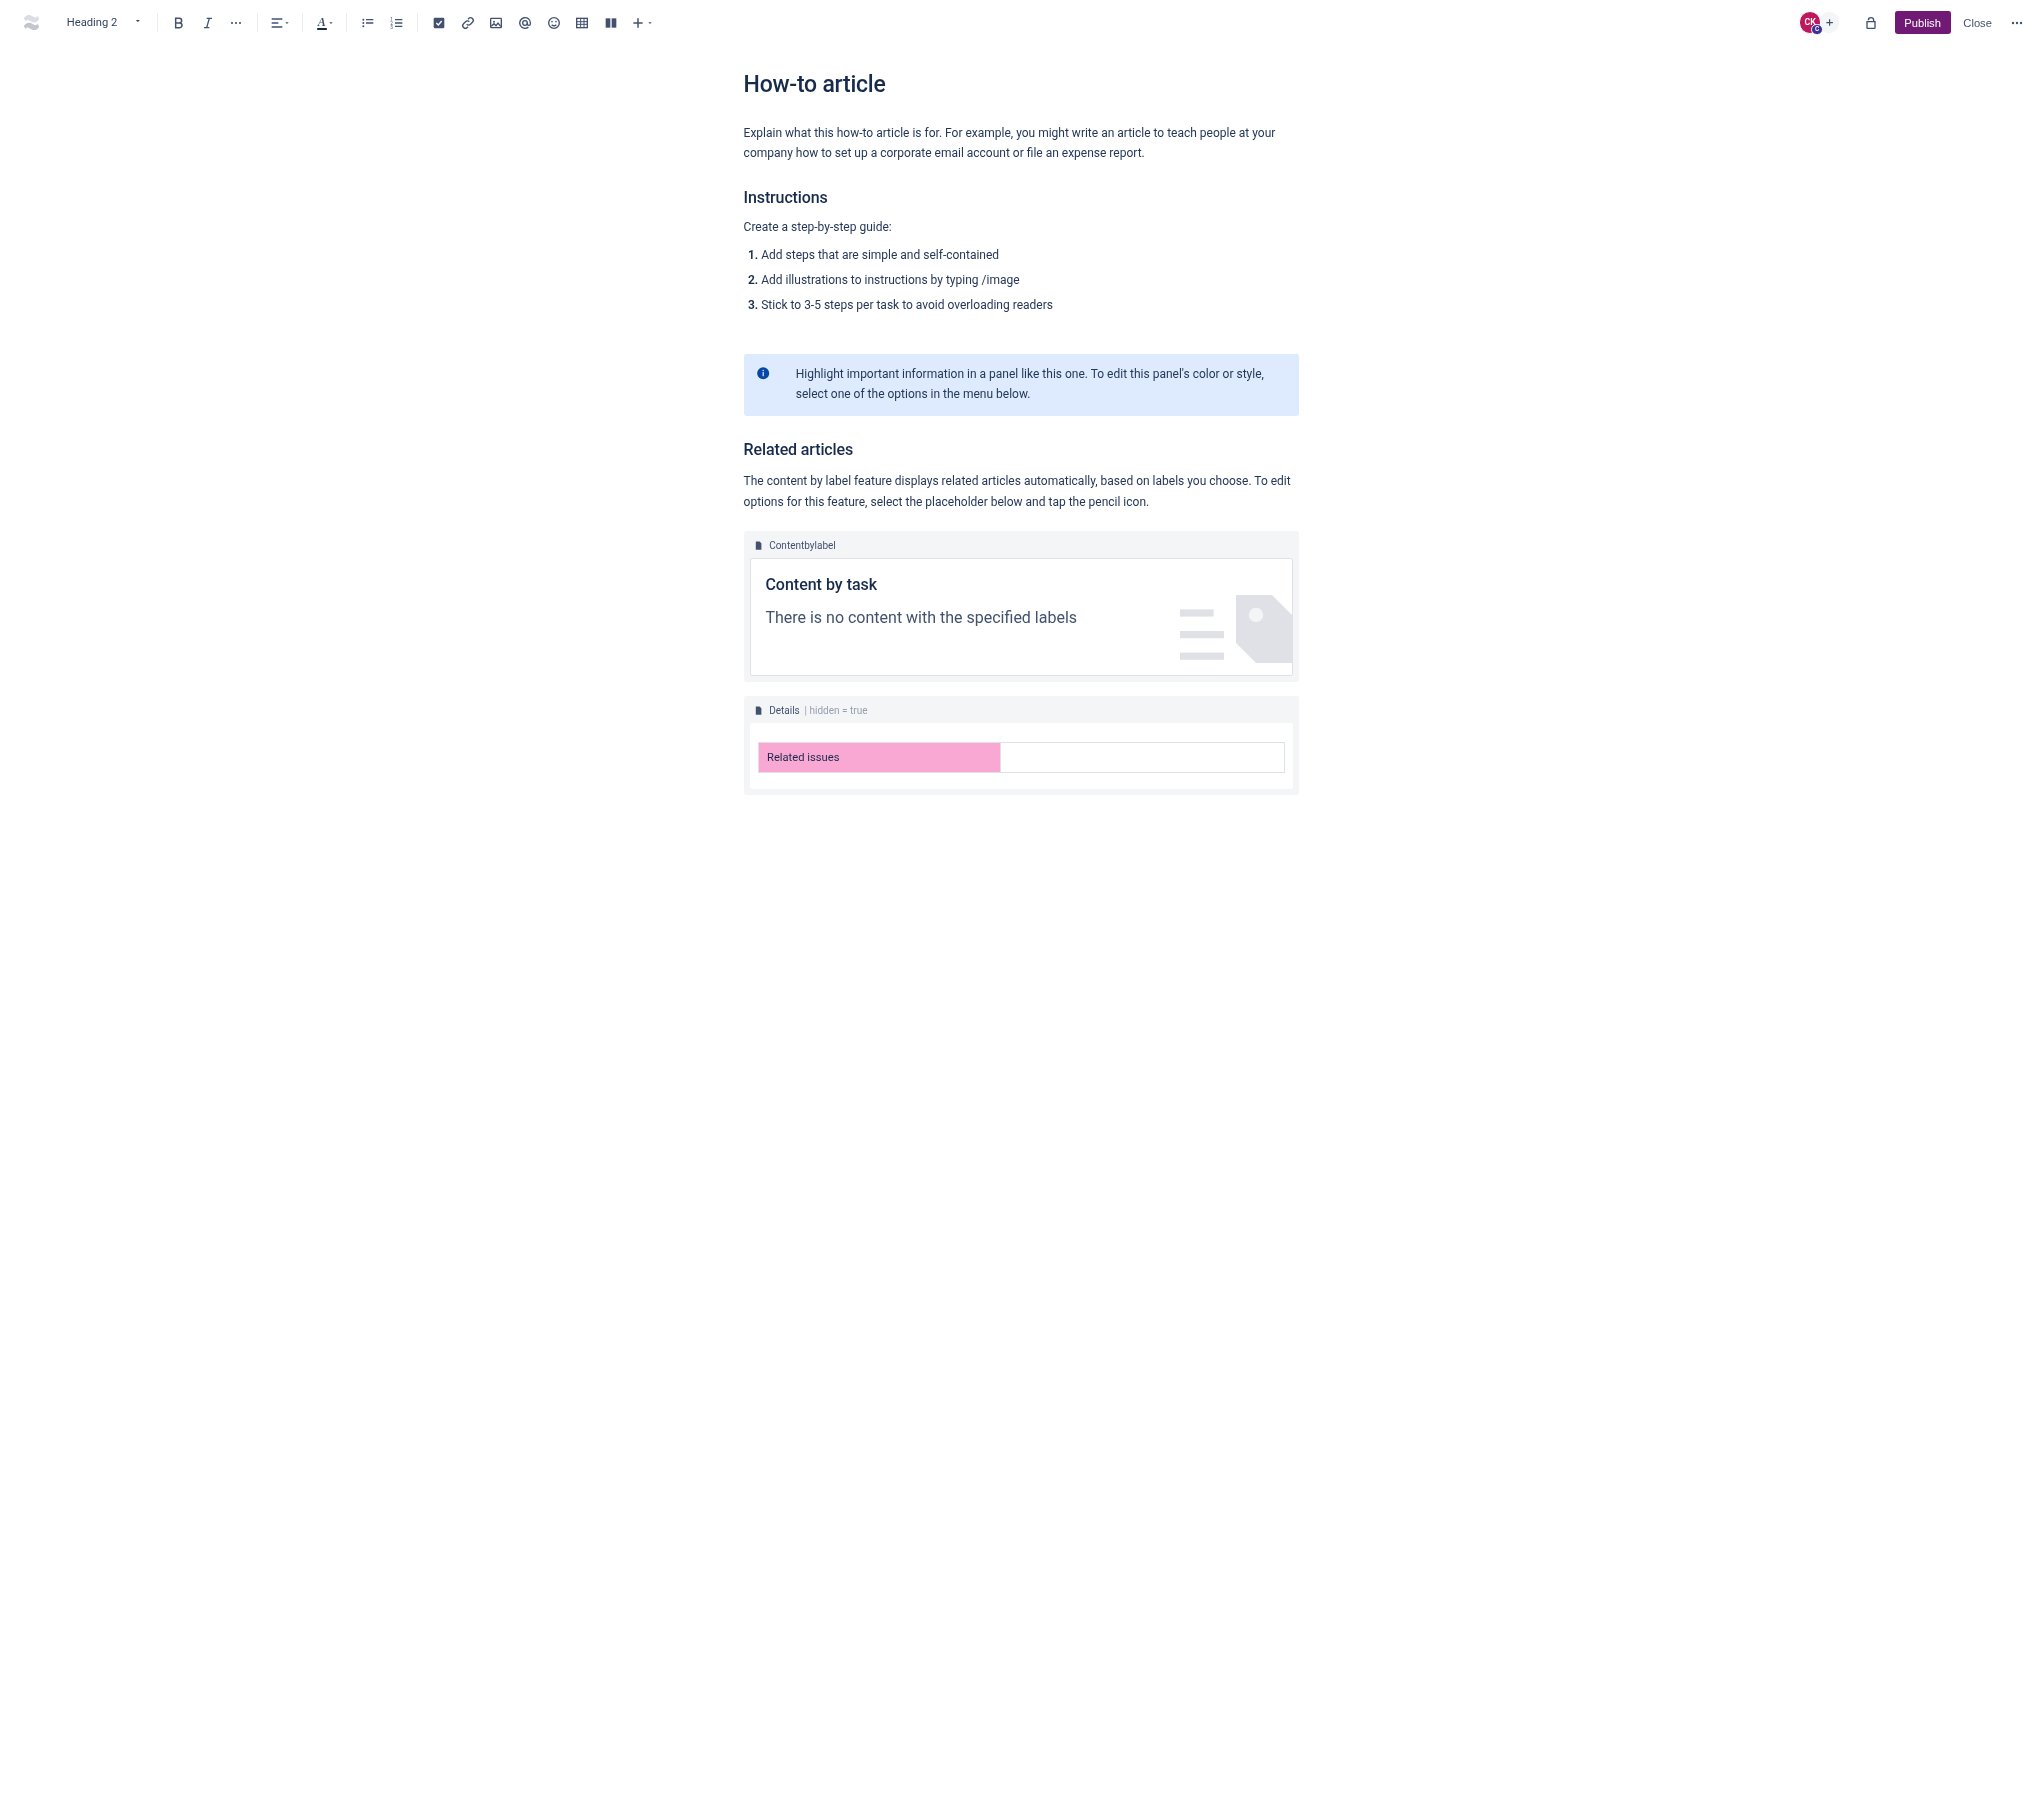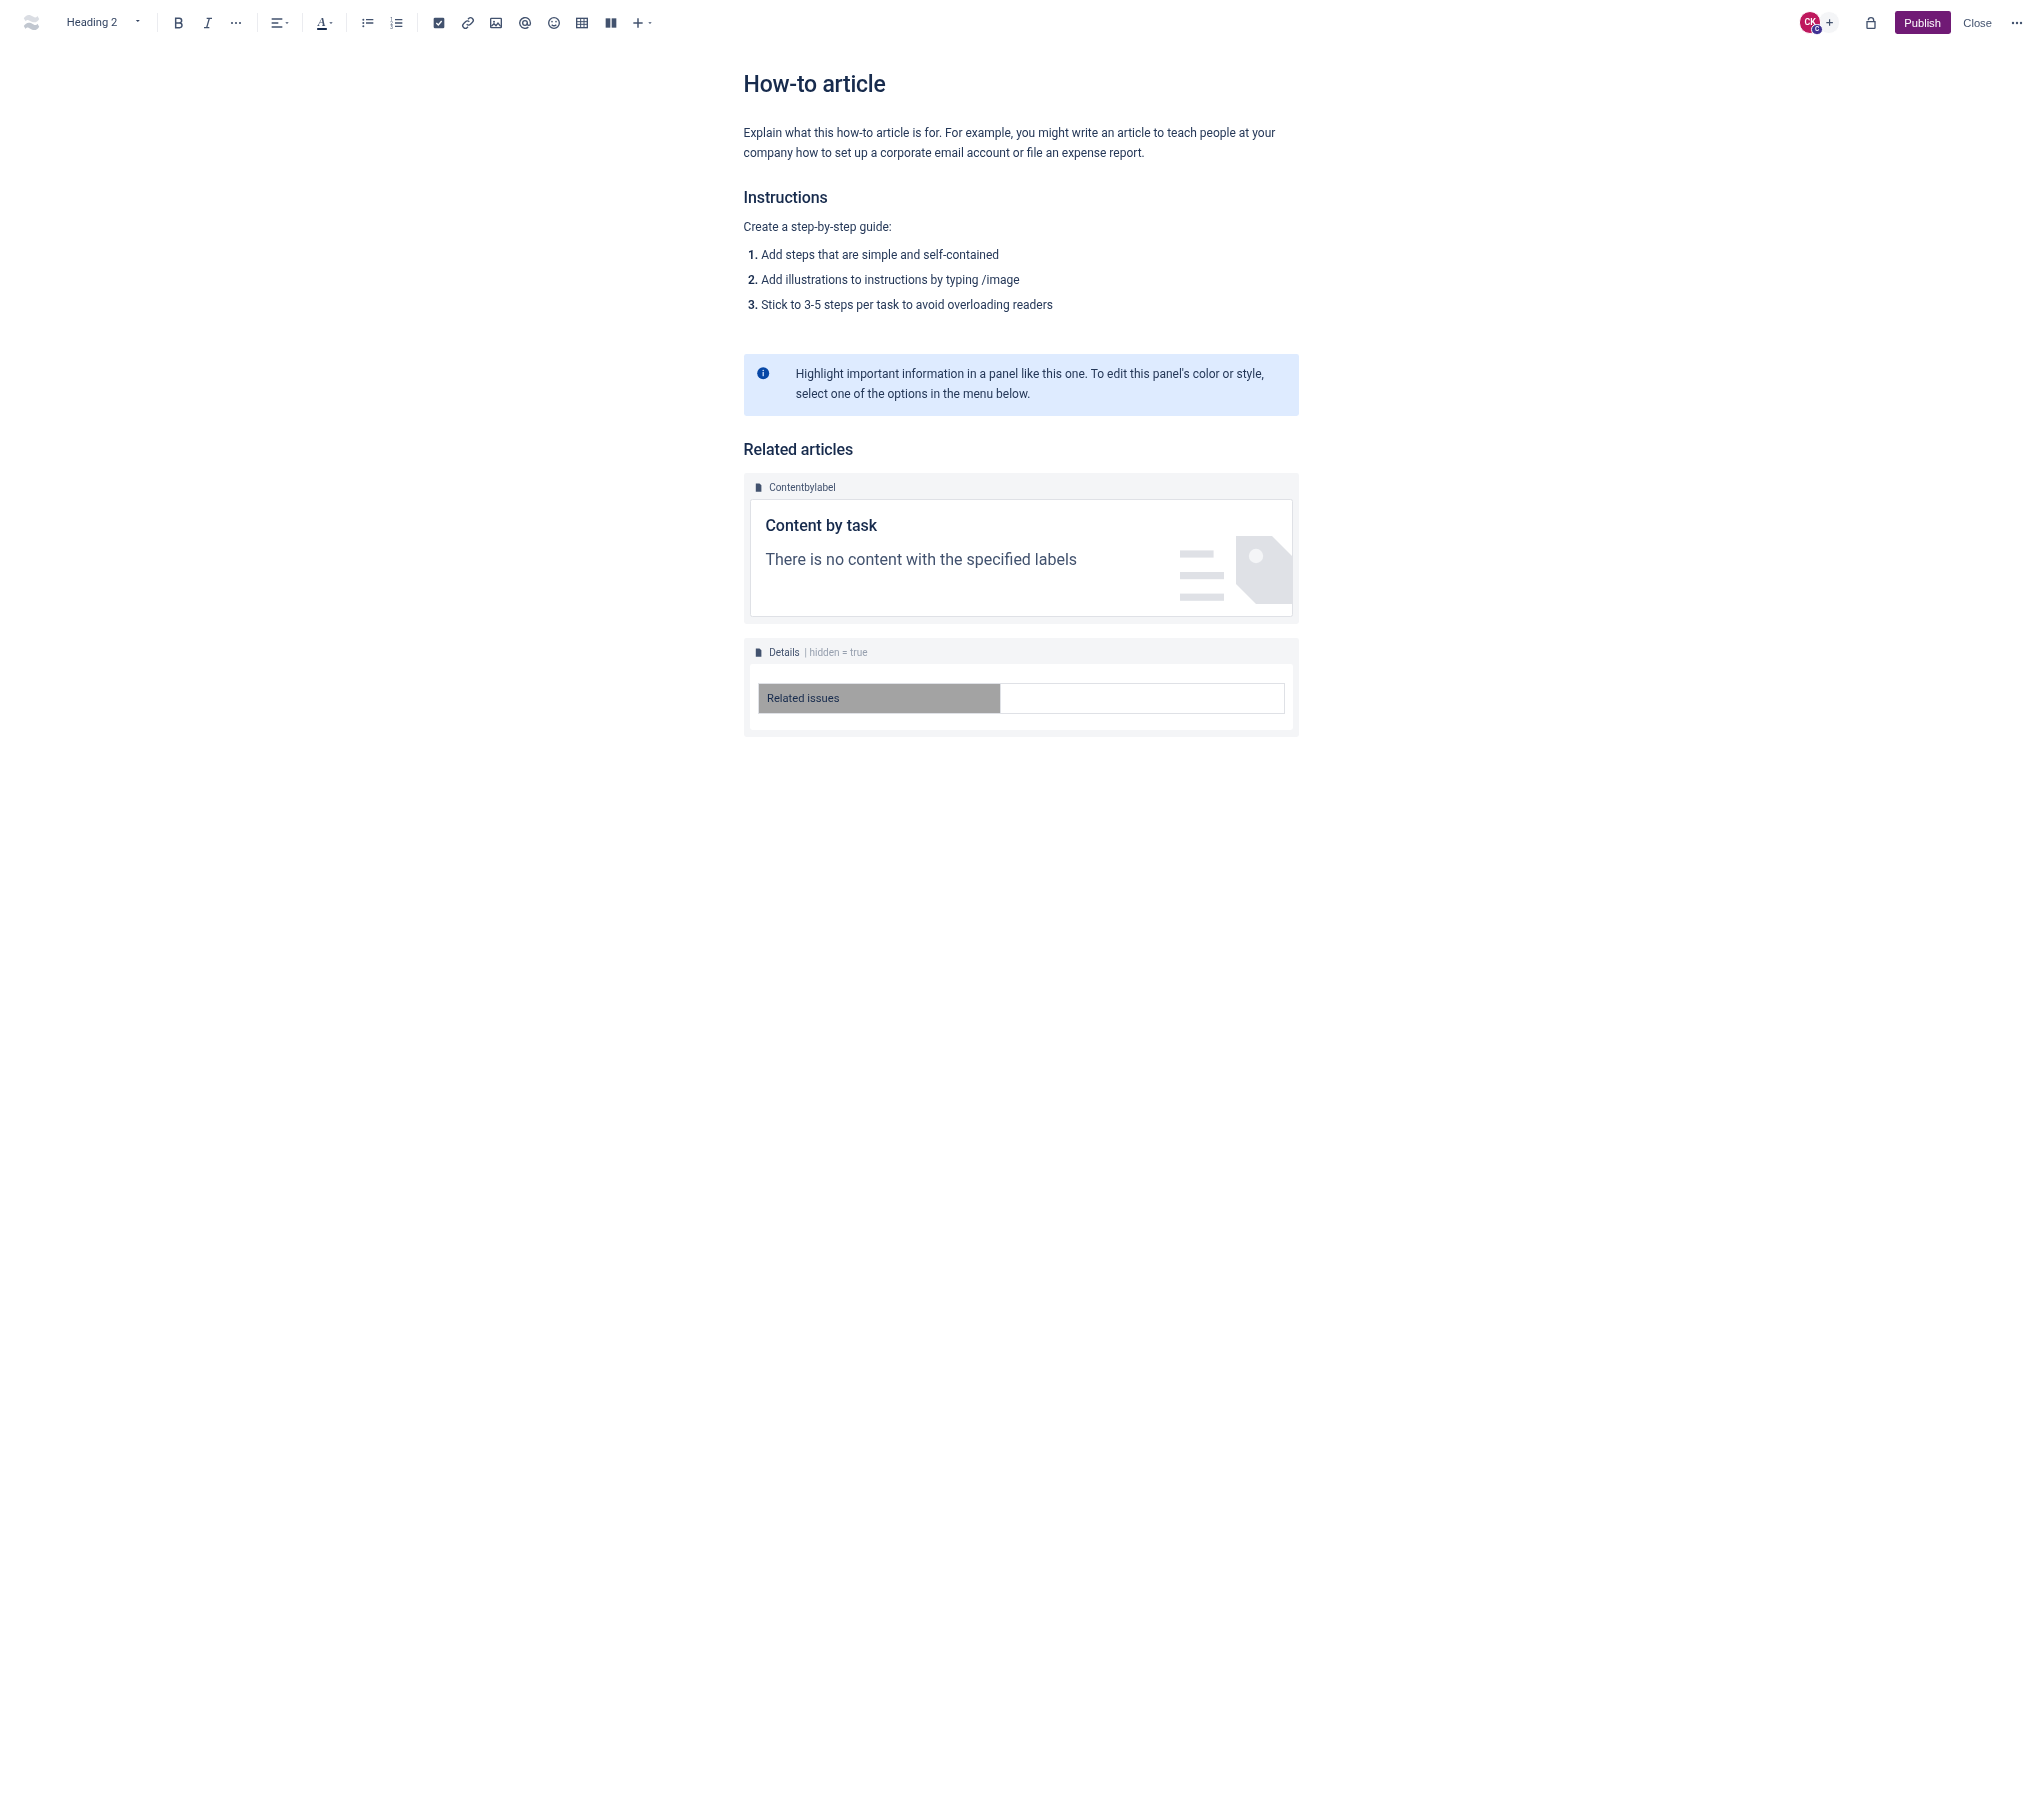--- a/index.html
+++ b/index.html
@@ -249,21 +249,21 @@
   }
   .details-table th, .details-table td {
     border: 0.8px solid #DFE1E6;
     padding: 6.4px 8px;
     font-size: 11.2px;
     text-align: left;
     font-weight: 400;
     height: 30px;
   }
   .details-table th {
-    background: #a3a3a3;
+    background: #f9a8d4;
     width: 46%;
     color: #172B4D;
   }
   .text-color-btn {
     position: relative;
     display:flex;
     align-items:center;
   }
   .text-color-btn .letter {
     font-weight: 700;
@@ -465,20 +465,21 @@
       <svg viewBox="0 0 24 24">
           <circle cx="12" cy="12" r="10"></circle>
           <rect x="11" y="10" width="2" height="7" fill="#DEEBFF"></rect>
           <circle cx="12" cy="7.5" r="1.3" fill="#DEEBFF"></circle>
         </svg>
     </span>
     <div class="text">Highlight important information in a panel like this one. To edit this panel's color or style, select one of the options in the menu below.</div>
   </div>
 
   <h2>Related articles</h2>
+  <p class="body-text">The content by label feature displays related articles automatically, based on labels you choose. To edit options for this feature, select the placeholder below and tap the pencil icon.</p>
 
   <div class="macro-block">
     <div class="macro-header">
       <svg viewBox="0 0 24 24">
           <path d="M6 3h8l4 4v14H6z"></path>
         </svg>
       <span>Contentbylabel</span>
     </div>
     <div class="macro-body">
       <div class="card-title">Content by task</div>

